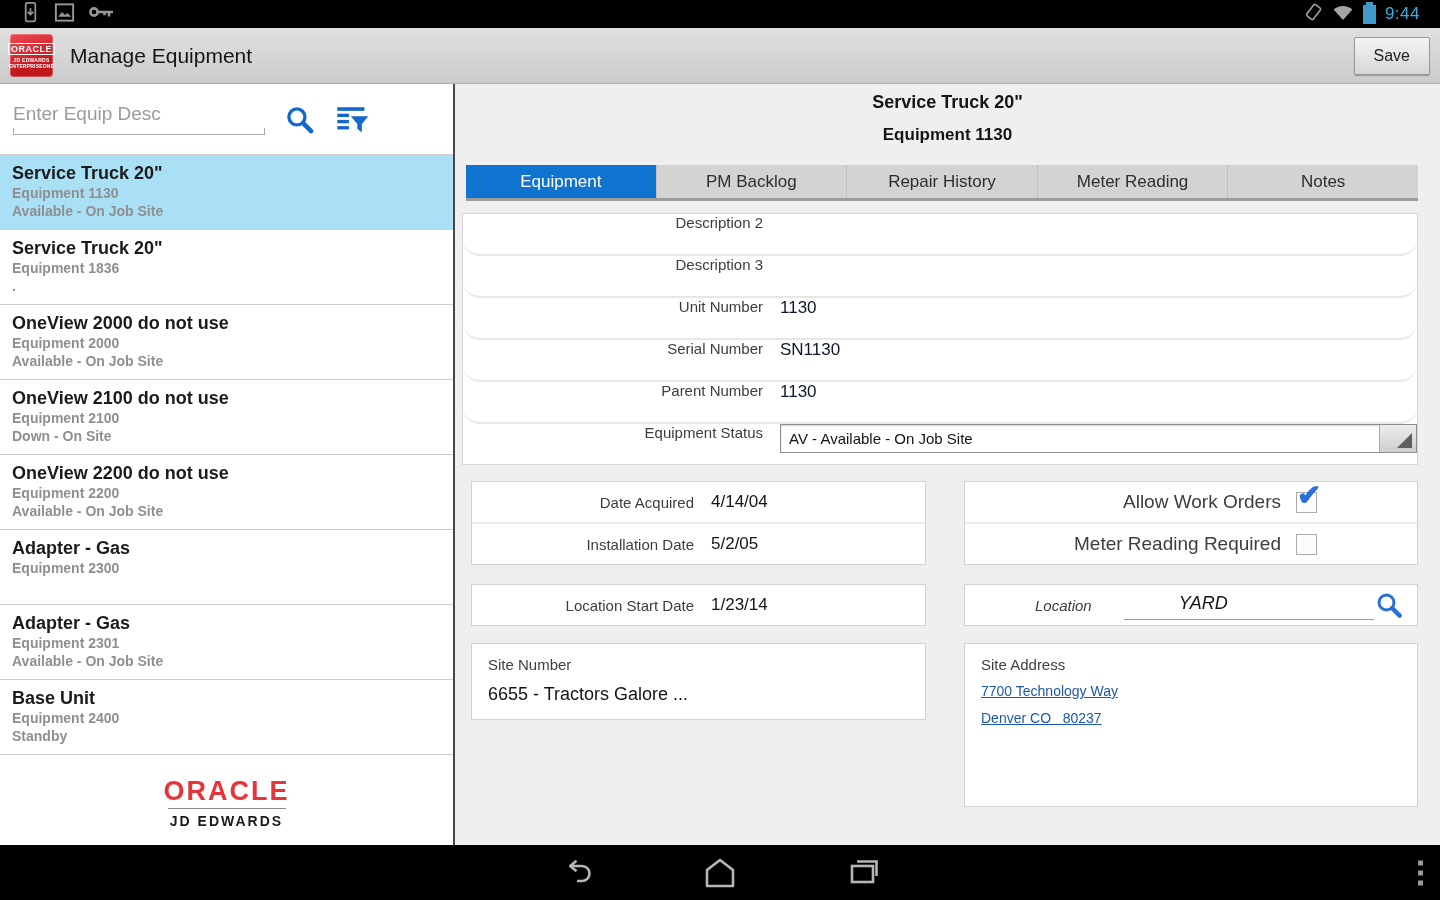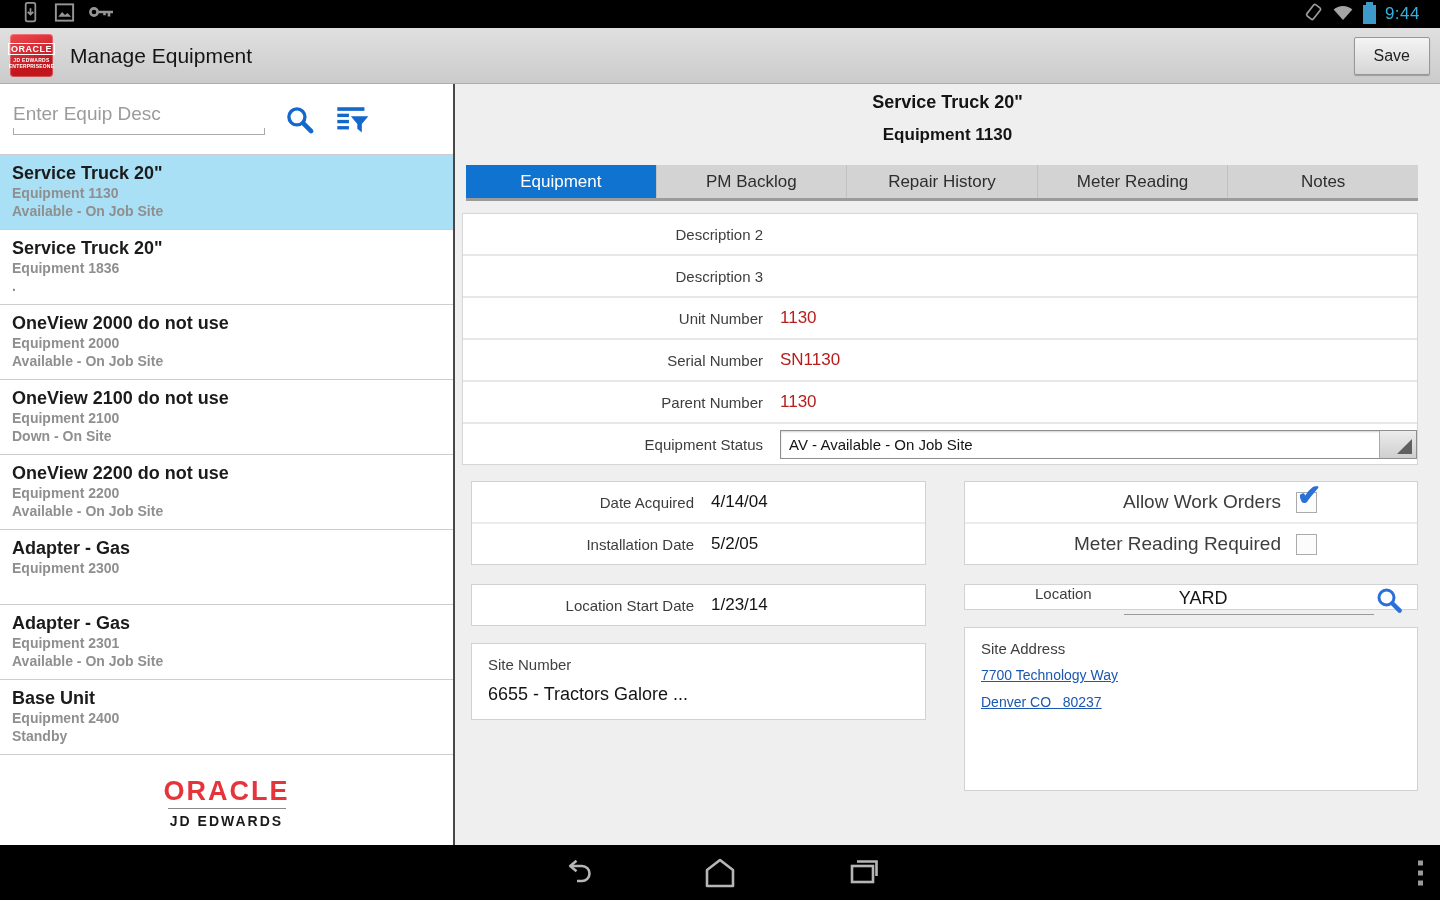--- a/index.html
+++ b/index.html
@@ -45,44 +45,44 @@
   
   .content{flex:1;background:#efefef;display:flex;flex-direction:column;min-width:0;overflow:hidden;}
   .p-title{font-size:18px;font-weight:bold;color:#141414;text-align:center;margin-top:8px;}
   .p-sub{font-size:17px;font-weight:bold;color:#141414;text-align:center;margin-top:12px;}
   .tabs{display:flex;margin:20px 22px 0 11px;height:33px;background:#d3d3d3;border-bottom:3px solid #9b9b9b;}
   .tab{flex:1;display:flex;align-items:center;justify-content:center;font-size:17px;color:#2e2e2e;
        border-right:1px solid #c1c1c1;cursor:pointer;}
   .tab:last-child{border-right:none;}
   .tab.on{background:#1173d0;color:#fff;}
   .form-card{margin:12px 22px 0 7px;border:1px solid #d6d6d6;background:#fff;}
-  .f-row{height:40px;display:flex;align-items:center;border-bottom:2px solid #e7e7e7;background:#fff;}
+  .f-row{height:40px;display:flex;border-bottom:2px solid #e7e7e7;background:#fff;border-radius:17px;}
   .f-row:last-child{border-bottom:none;}
   .f-label{width:300px;text-align:right;font-size:15px;color:#3d3d3d;padding-right:17px;flex:0 0 auto;}
-  .f-value{font-size:17px;color:#b91c1c;}
+  .f-value{font-size:17px;color:#0f172a;}
   .spinner{flex:1;height:27px;border:1px solid #8e8e8e;background:#fff;position:relative;
            display:flex;align-items:center;padding-left:8px;font-size:15px;color:#141414;
            box-shadow:inset 0 1px 2px rgba(0,0,0,.18);cursor:pointer;}
   .spin-cap{position:absolute;right:0;top:0;bottom:0;width:36px;background:linear-gradient(#ececec,#cfcfcf);border-left:1px solid #a8a8a8;}
   .spin-tri{position:absolute;right:4px;bottom:4px;width:0;height:0;border-left:15px solid transparent;border-bottom:15px solid #5f5f5f;}
   .grid{display:flex;margin:16px 22px 0 16px;gap:38px;}
   .col-l{width:455px;flex:0 0 auto;}
   .col-r{flex:1;min-width:0;}
   .card{background:#fff;border:1px solid #d2d2d2;}
   .card + .card{margin-top:19px;}
   .c-row{height:40px;display:flex;align-items:center;border-bottom:2px solid #ebebeb;}
   .c-row:last-child{border-bottom:none;}
   .c-label{width:222px;text-align:right;font-size:15px;color:#3d3d3d;padding-right:17px;flex:0 0 auto;}
   .c-value{font-size:17px;color:#141414;}
   .cb-row{height:40px;display:flex;align-items:center;justify-content:flex-end;border-bottom:2px solid #ebebeb;padding-right:100px;}
   .cb-row:last-child{border-bottom:none;}
   .cb-label{font-size:19px;color:#3d3d3d;padding-right:15px;}
   .cb{width:19px;height:19px;border:1px solid #ababab;background:#fcfcfc;position:relative;flex:0 0 auto;cursor:pointer;}
   .cb.on::after{content:"\2714";position:absolute;left:0px;top:-15px;font-size:29px;font-weight:bold;color:#2a70d9;}
-  .loc-row{height:24px;display:flex;align-items:flex-start;}
+  .loc-row{height:40px;display:flex;align-items:center;font-style:italic;}
   .loc-label{font-size:15px;color:#3d3d3d;padding-left:70px;}
   .loc-input{margin-left:32px;width:228px;border-bottom:1px solid #9a9a9a;padding:3px 0 5px 55px;font-size:18px;color:#141414;}
   .loc-search{margin-left:auto;margin-right:13px;cursor:pointer;display:flex;}
   .site-card{padding:12px 16px 14px;}
   .s-label{font-size:15px;color:#3f3f3f;}
   .s-value{font-size:18px;color:#141414;margin-top:11px;}
   .addr-card{padding:12px 16px;height:138px;}
   .addr-link{display:inline-block;font-size:14px;color:#1c57b0;text-decoration:underline;margin-top:9px;white-space:pre;cursor:pointer;}
   .addr-line{line-height:18px;}
   

